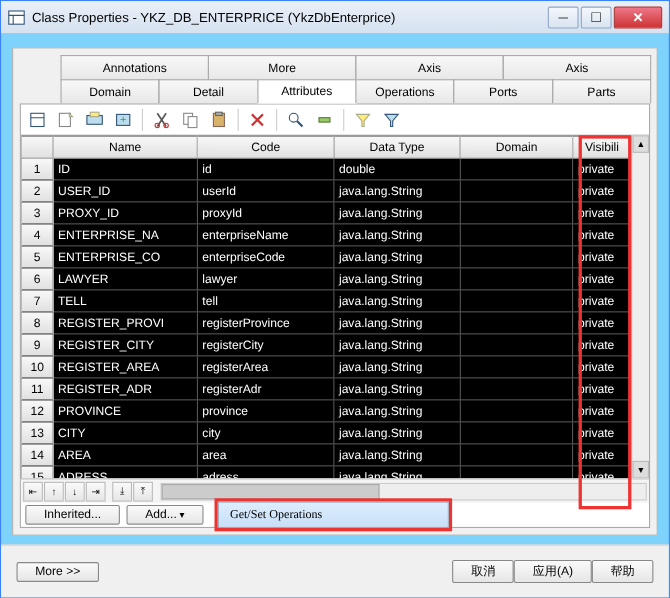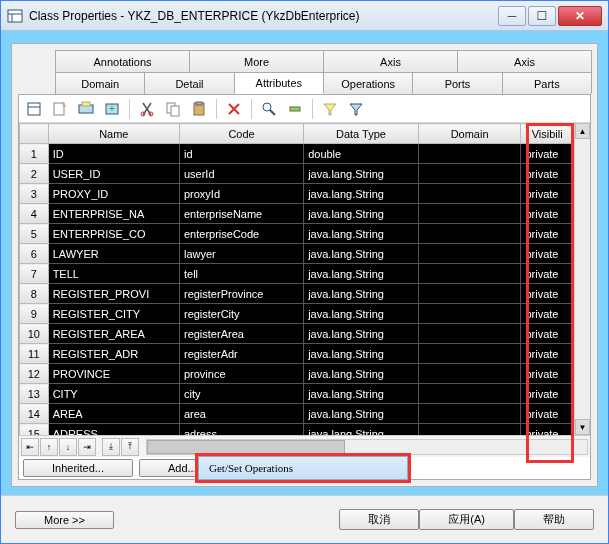--- a/index.html
+++ b/index.html
@@ -34,21 +34,21 @@
   .col-dom { width:86px; }
   .col-vis { width:44px; }
   .vscroll { position:absolute; top:28px; right:0; bottom:44px; width:16px; background:#eee; border-left:1px solid #ccc;}
   .vscroll .up, .vscroll .down { height:16px; background:#ddd; border:1px solid #bbb; display:flex; align-items:center;justify-content:center; font-size:8px;}
   .vscroll .down { position:absolute; bottom:0; left:0; right:0;}
   .navbar { position:absolute; left:0; right:0; bottom:22px; height:22px; display:flex; align-items:center; padding:0 2px; gap:1px; background:#f4f4f4; border-top:1px solid #ccc;}
   .navbtn { width:18px; height:18px; border:1px solid #bbb; background:linear-gradient(#fafafa,#e6e6e6); display:flex; align-items:center; justify-content:center; font-size:9px;}
   .hscroll { flex:1; margin-left:6px; height:16px; background:#eee; border:1px solid #ccc; position:relative;}
   .hscroll .thumb { position:absolute; left:0; top:0; bottom:0; width:45%; background:#ccc; border:1px solid #aaa;}
   .bottom-btn-row { position:absolute; left:0; right:0; bottom:0; height:22px; display:flex; align-items:center; padding:0 4px; gap:6px;}
-  .btn { border:1px solid #888; background:linear-gradient(#fafafa,#e6e6e6); padding:2px 28px; font-size:11px; border-radius:2px;}
+  .btn { border:1px solid #888; background:linear-gradient(#fafafa,#e6e6e6); padding:2px 16px; font-size:11px; border-radius:2px;}
   .dropdown-arrow::after { content:" ▾"; font-size:9px; }
   .popup-menu { position:absolute; left:176px; bottom:-4px; width:216px; border:3px solid #e33; background:#fff; z-index:10;}
   .popup-item { padding:5px 10px; background:linear-gradient(#ddeeff,#c8dff6); font-size:11px; border:1px solid #9ab;font-family:Liberation Serif, serif;}
   .footer { position:absolute; left:0; right:0; bottom:0; height:48px; display:flex; align-items:center; padding:0 14px; background:#f0f0f0; border-top:1px solid #ccc;}
   .footer .spacer { flex:1; }
   .vis-red-box { position:absolute; top:28px; right:16px; width:48px; height:340px; border:3px solid #e33; pointer-events:none; z-index:5; }
 </style>
 </head>
 <body>
 

